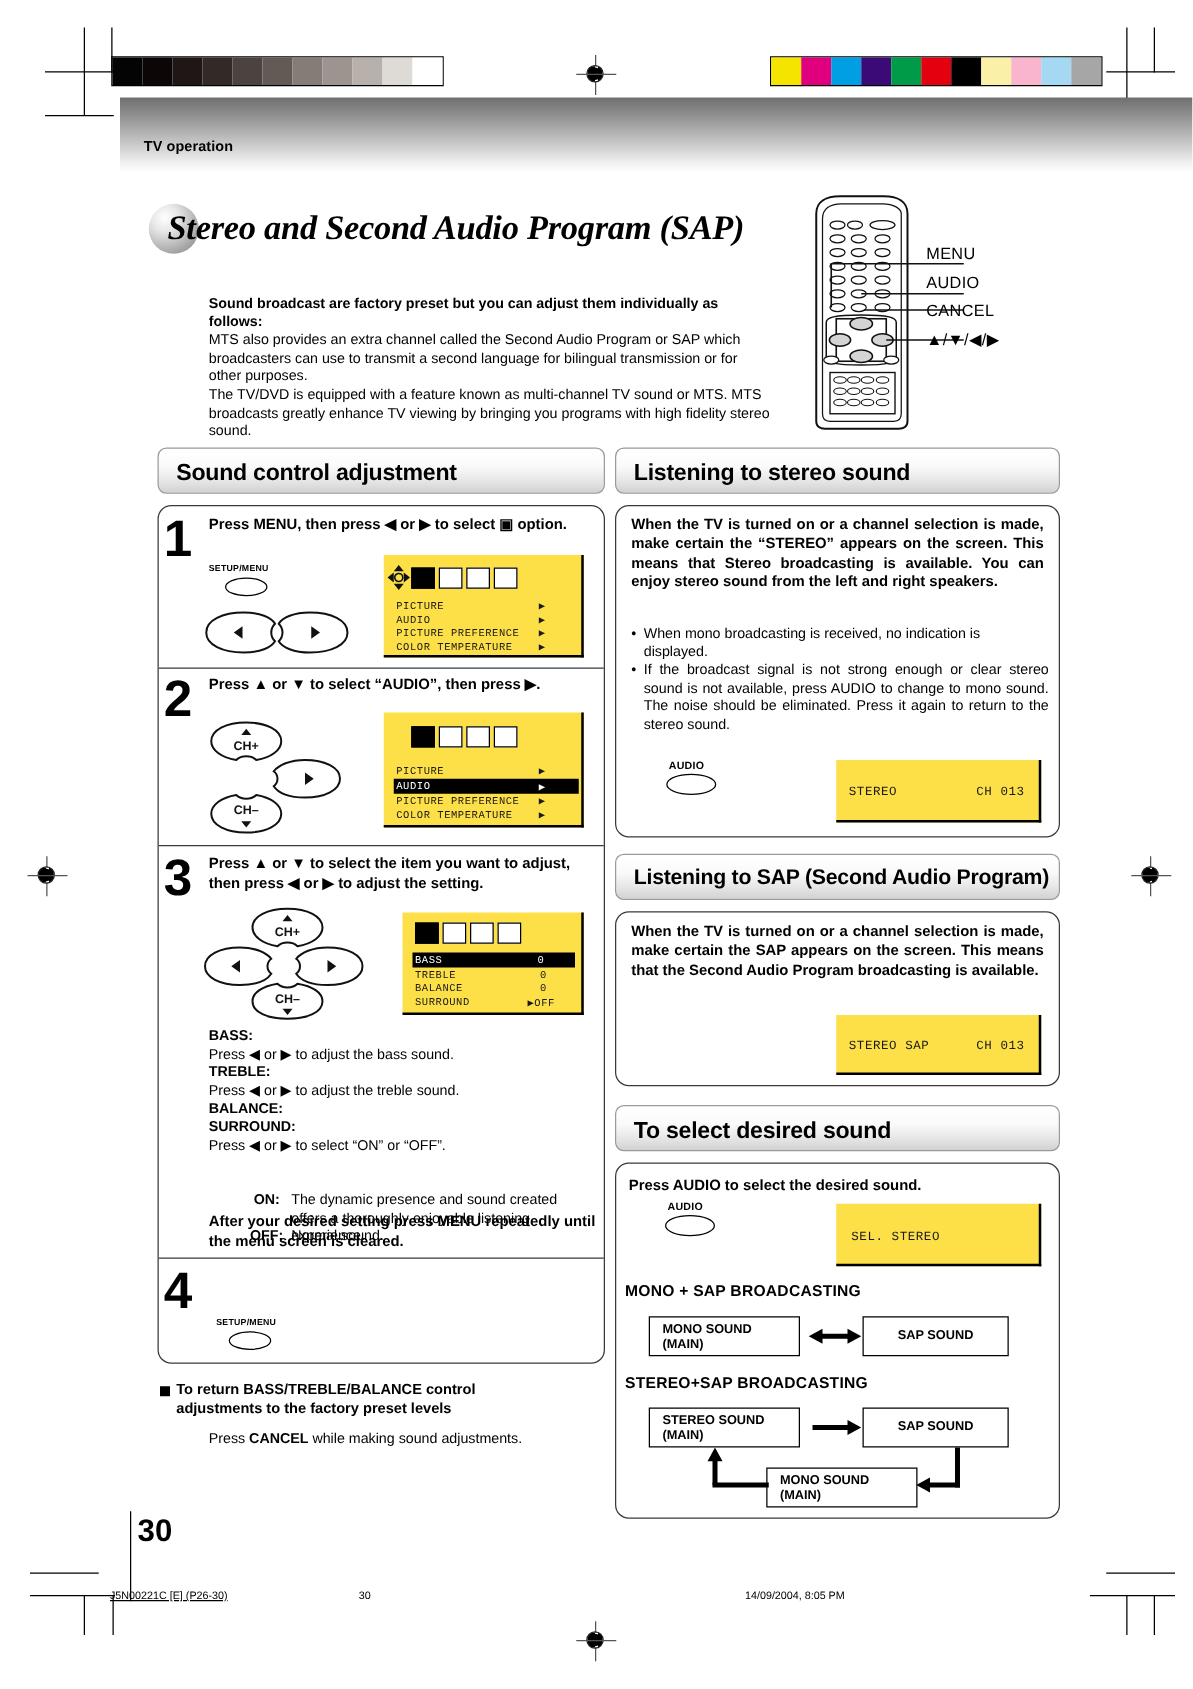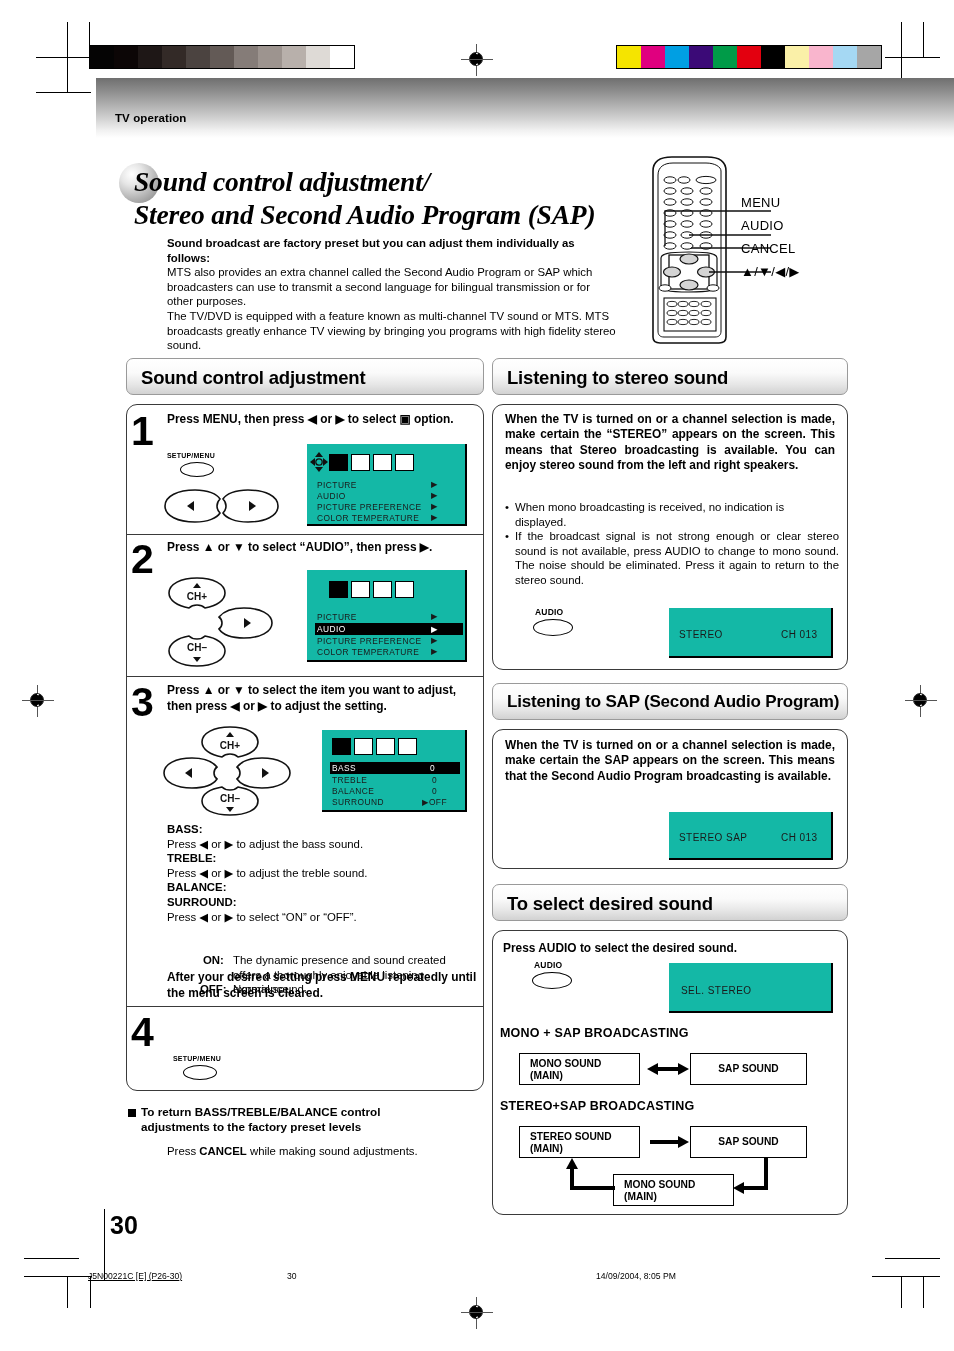--- a/index.html
+++ b/index.html
@@ -51,22 +51,22 @@
 
   
   .rbox{position:absolute;border:1.3px solid #3a3a3a;border-radius:11px;box-sizing:border-box;background:#fff;}
   .sepline{position:absolute;height:1.3px;background:#3a3a3a;}
 
   .stepnum{position:absolute;font-family:"Liberation Sans",sans-serif;font-weight:bold;
            font-size:41px;line-height:38px;}
   .steptext{position:absolute;font-size:11.9px;font-weight:bold;line-height:15.5px;}
 
   
-  .osd{position:absolute;background:#14b8a6;border-right:2.5px solid #000;border-bottom:2.5px solid #000;
-       box-sizing:border-box;font-family:Liberation Sans, sans-serif;padding-left:44px;}
+  .osd{position:absolute;background:#fde047;border-right:2.5px solid #000;border-bottom:2.5px solid #000;
+       box-sizing:border-box;font-family:Liberation Mono, monospace;padding-left:44px;}
   .osd .row{position:absolute;font-size:8.4px;letter-spacing:.45px;color:#1a1a1a;white-space:nowrap;}
   .osd .row.hl{background:#000;color:#fff;}
   .osdicons{position:absolute;display:flex;gap:3px;}
   .osdicon{width:19px;height:17px;border:1.4px solid #000;background:#fff;position:relative;box-sizing:border-box;}
   .osdicon.sel{background:#000;}
 
   
   .keylabel{position:absolute;font-size:7px;font-weight:bold;letter-spacing:.2px;}
   .oval{position:absolute;border:1.6px solid #000;border-radius:50%;background:#fff;box-sizing:border-box;}
 
@@ -160,21 +160,20 @@
     <div style="background: rgb(165, 216, 243);"></div>
     <div style="background: rgb(166, 166, 166);"></div>
   </div>
 
 <div class="headband">
   <div class="label">TV operation</div>
 </div>
 
 <div class="titleball"></div>
 <div class="title">
-  <div>Sound control adjustment/</div>
   <div>Stereo and Second Audio Program (SAP)</div>
 </div>
 
 <div class="introbox">
   <div class="b">Sound broadcast are factory preset but you can adjust them individually as follows:</div>
   <div>MTS also provides an extra channel called the Second Audio Program or SAP which broadcasters can use to transmit a second language for bilingual transmission or for other purposes.</div>
   <div>The TV/DVD is equipped with a feature known as multi-channel TV sound or MTS. MTS broadcasts greatly enhance TV viewing by bringing you programs with high fidelity stereo sound.</div>
 </div>
 
 <div class="remotewrap">

